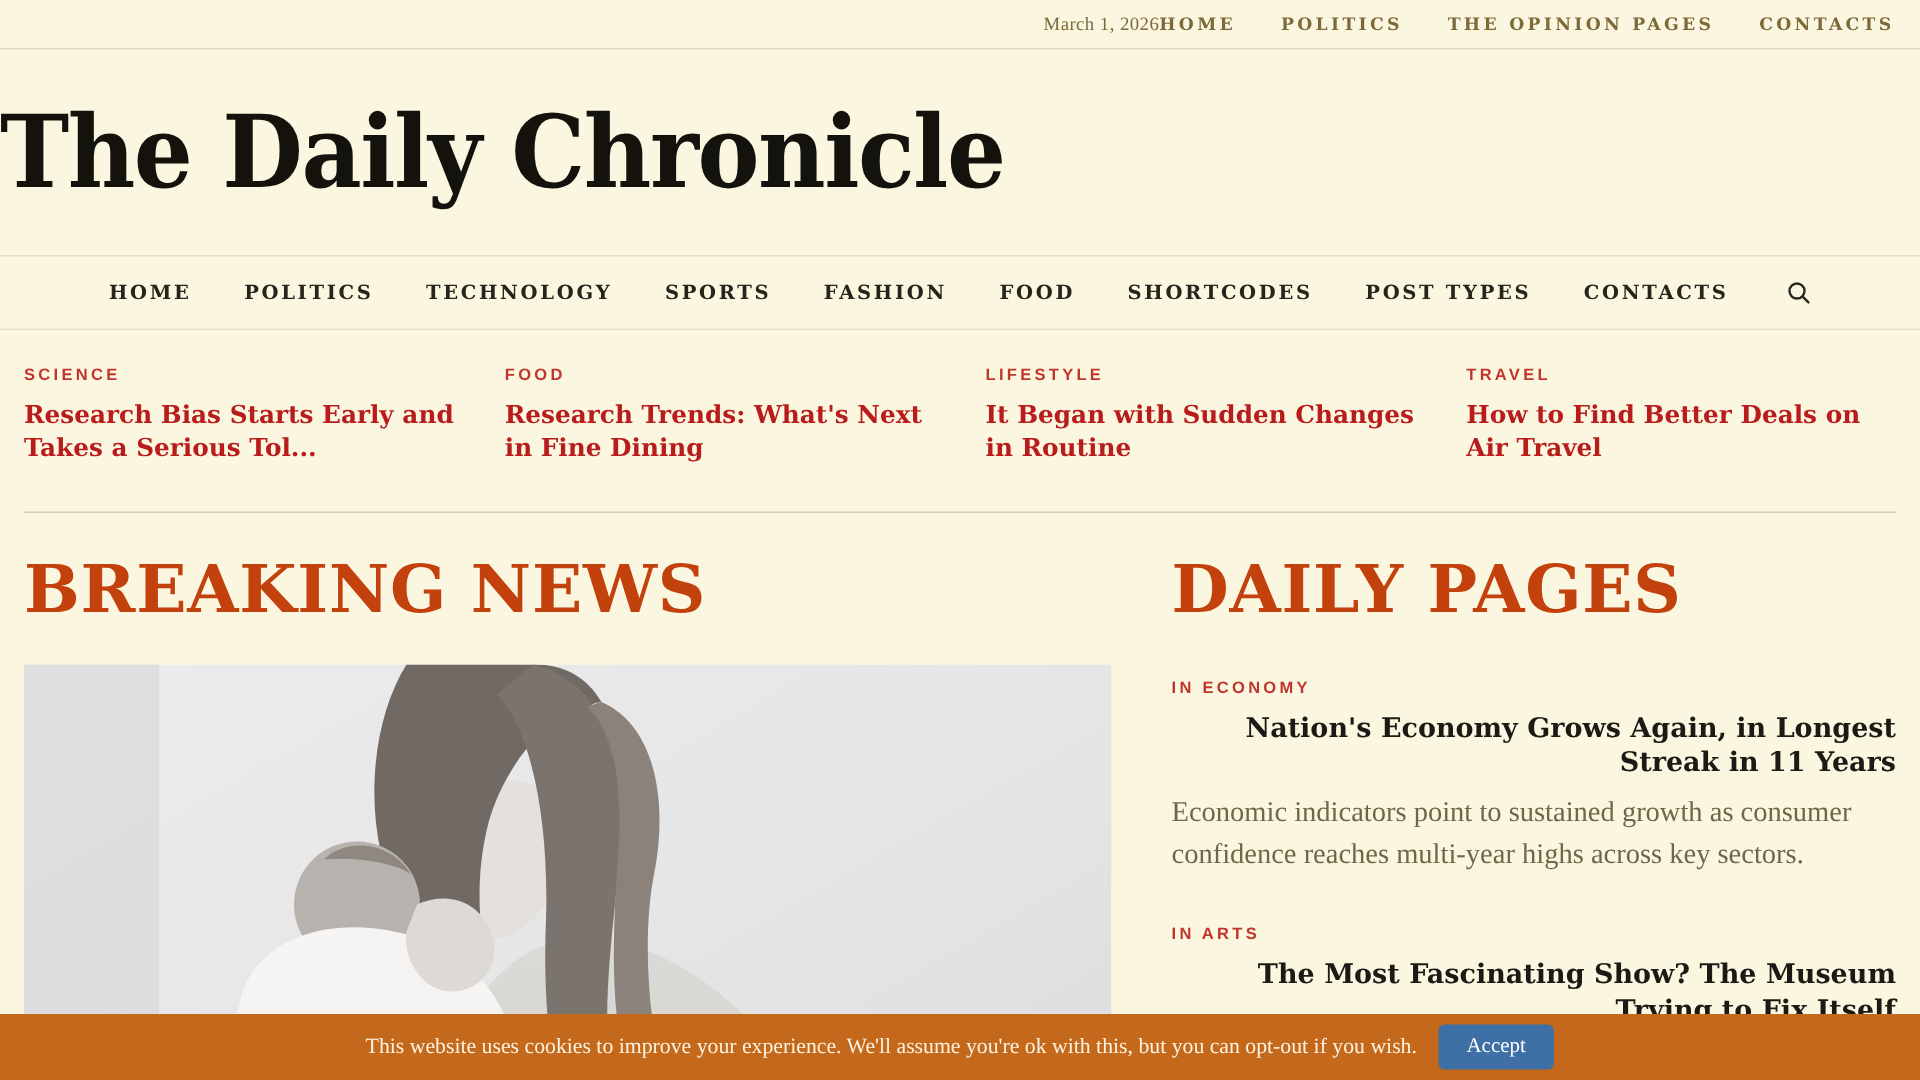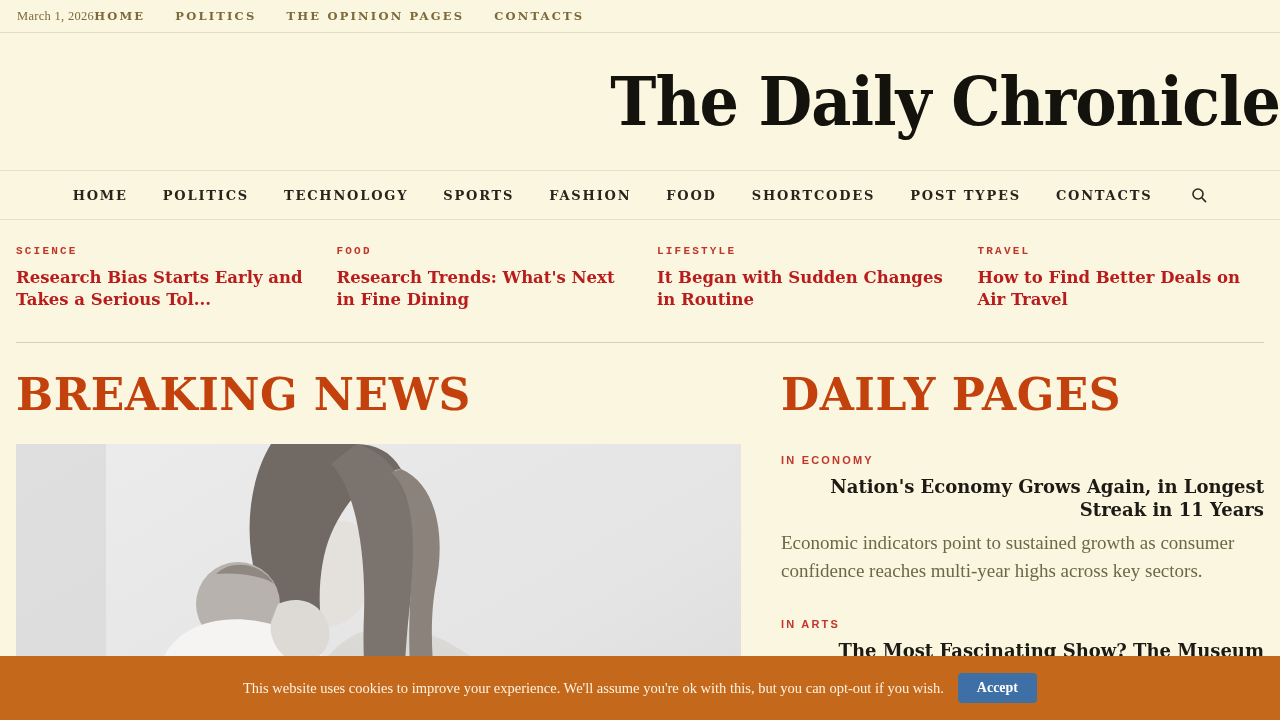--- a/index.html
+++ b/index.html
@@ -8,39 +8,39 @@
     font-family:"Liberation Serif", serif;
     background:#faf6df;
     color:#1c1a14;
     overflow:hidden;
     position:relative;
   }
 
   
   .topbar {
     height:33px;
-    display:flex; align-items:center; justify-content:flex-start;
+    display:flex; align-items:center; justify-content:flex-end;
     padding:0 17px;
     border-bottom:1px solid #e3ddc0;
   }
   .topbar-date {
     font-size:12.5px; color:#7d6939; letter-spacing:.3px;
   }
   .topbar-menu { display:flex; gap:30px; }
   .topbar-menu a {
     font-size:11.5px; font-weight:bold; letter-spacing:2.2px;
     color:#7d6939; text-decoration:none; text-transform:uppercase;
     font-family:"DejaVu Serif", serif;
     cursor:pointer;
   }
 
   
   .masthead {
     height:137px;
-    display:flex; align-items:center; justify-content:flex-end;
+    display:flex; align-items:center; justify-content:flex-start;
   }
   .site-title {
     font-family:"DejaVu Serif", serif;
     font-weight:bold;
     font-size:62px;
     letter-spacing:-1px;
     color:#14120c;
     transform:scaleY(1.08);
     cursor:pointer;
   }
@@ -67,21 +67,21 @@
   
   .ticker-wrap { padding:0 16px; }
   .ticker {
     display:grid;
     grid-template-columns:repeat(4, 1fr);
     gap:34px;
     padding:20px 0 30px 0;
     border-bottom:1px solid #d6d2ba;
   }
   .ticker-cat {
-    font-family:Liberation Mono, monospace;
+    font-family:Liberation Sans, sans-serif;
     font-size:11px; font-weight:bold; letter-spacing:2.2px;
     color:#c0362c; text-transform:uppercase;
     display:inline-block; margin-bottom:10px;
     cursor:pointer;
   }
   .ticker-headline {
     font-family:"DejaVu Serif", serif;
     font-size:16.5px; font-weight:bold; line-height:1.35;
     color:#b91c1c; cursor:pointer;
   }
@@ -120,33 +120,33 @@
   .feed-excerpt {
     font-family:"Liberation Serif", serif;
     font-size:19px; line-height:1.45;
     color:#6f6747;
     max-width:470px;
   }
 
   
   .cookiebar {
     position:absolute; left:0; bottom:0;
-    width:1280px; height:64px;
+    width:1280px; height:44px;
     background:#c4691b;
     display:flex; align-items:center; justify-content:center;
     gap:14px;
     z-index:10;
   }
   .cookie-msg {
     font-family:"Liberation Serif", serif;
     font-size:14.5px; color:#fdf3e2;
   }
   .cookie-accept {
     font-family:"Liberation Serif", serif;
-    font-size:14px; font-weight:bold;
+    font-size:14px; font-weight:normal;
     color:#ffffff; background:#3e6fa5;
     border:none; border-radius:4px;
     padding:7px 19px;
     cursor:pointer;
   }
 </style>
 </head>
 <body>
 
 <header class="topbar">

